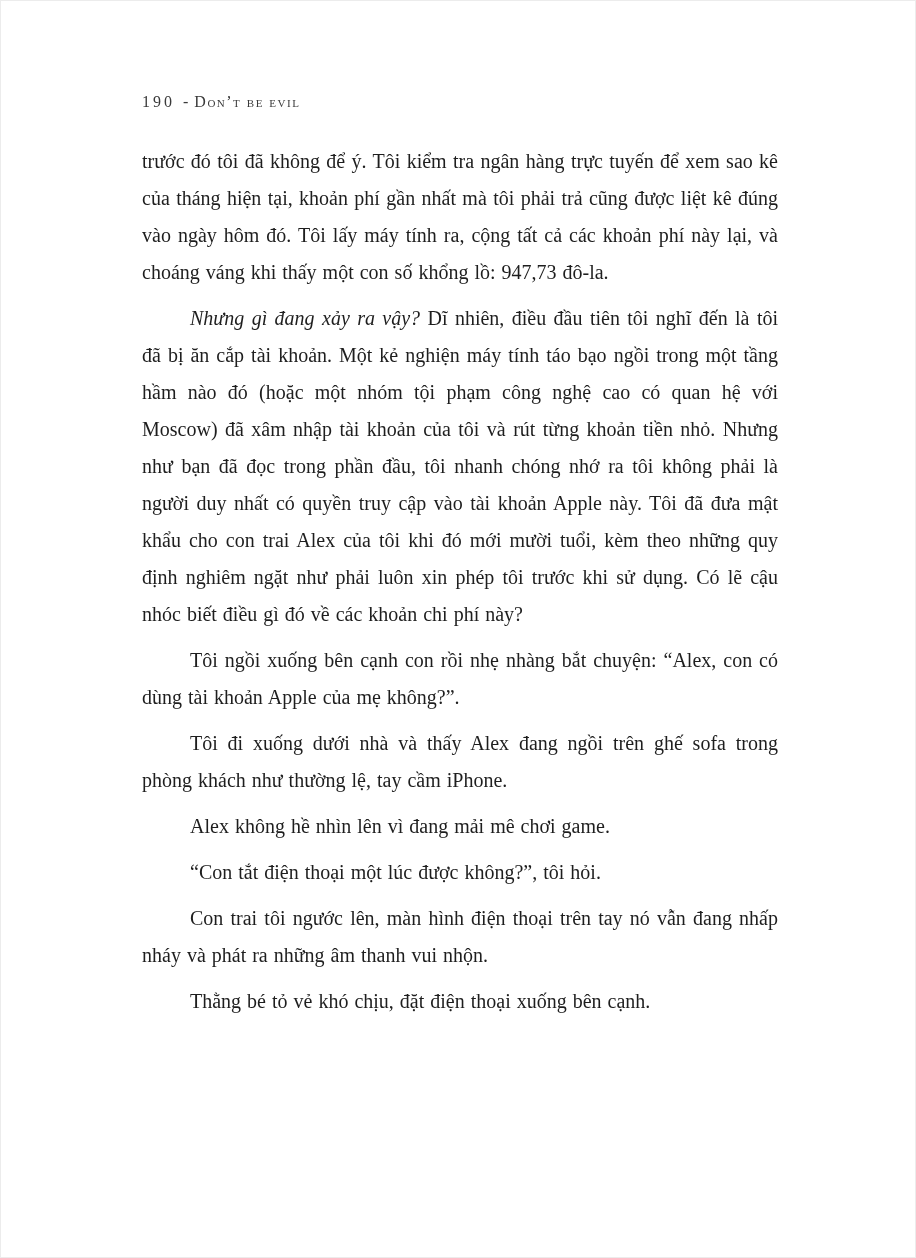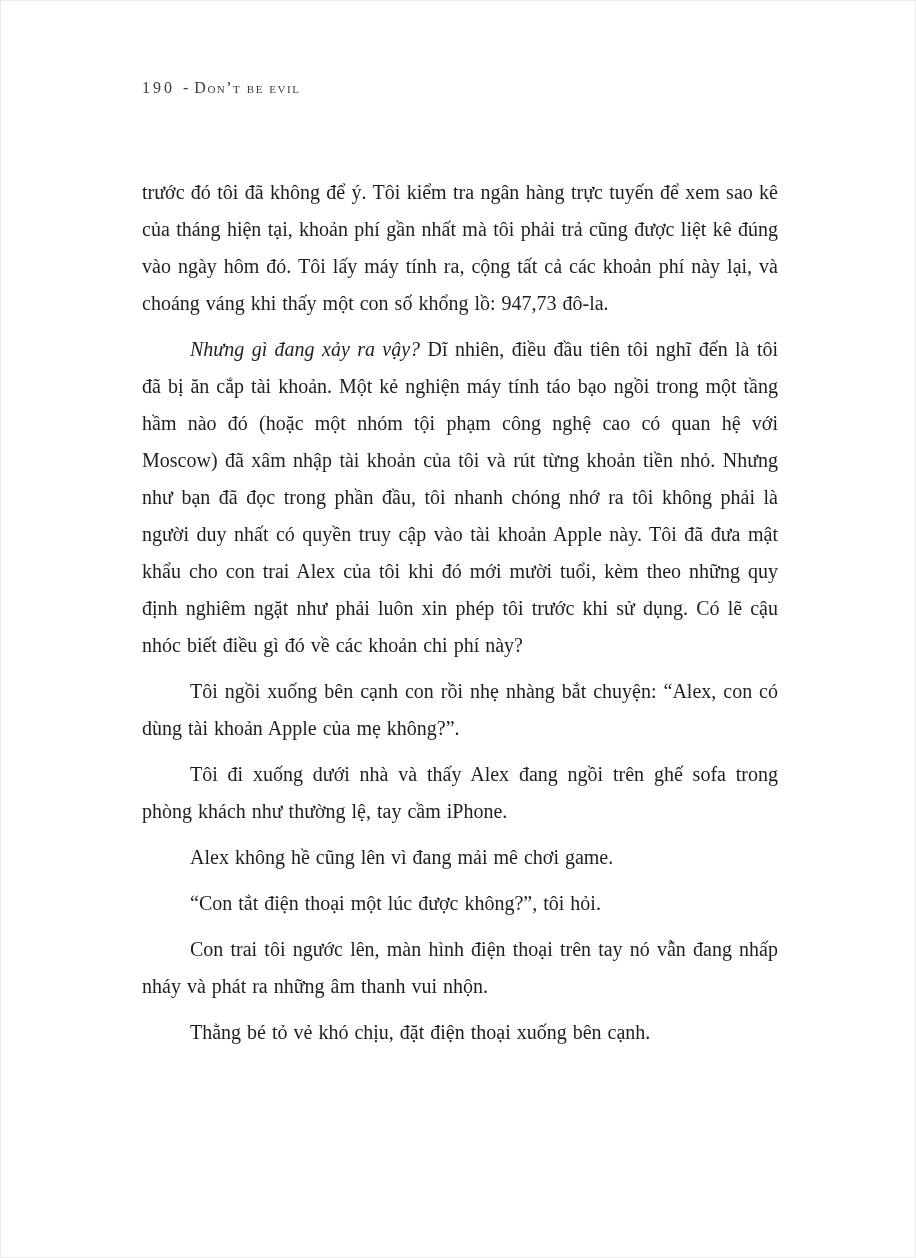--- a/index.html
+++ b/index.html
@@ -14,42 +14,42 @@
     margin: 0 auto;
     background: #ffffff;
     border: 1px solid #ececec;
     box-sizing: border-box;
     overflow: hidden;
     font-family: "Liberation Serif", "DejaVu Serif", serif;
     color: #1e1e1e;
   }
   .running-head {
     position: absolute;
-    top: 78px;
+    top: 92px;
     left: 141px;
     font-size: 16px;
     color: #3a3a3a;
     white-space: nowrap;
   }
   .running-head .page-number {
     letter-spacing: 3px;
     margin-right: 6px;
   }
   .running-head .separator {
     margin: 0 6px 0 2px;
     color: #3a3a3a;
   }
   .running-head .book-title {
     font-variant: small-caps;
     letter-spacing: 1.5px;
   }
   .content {
     position: absolute;
     left: 141px;
-    top: 173px;
+    top: 142px;
     width: 636px;
   }
   .content p {
     margin: 9px 0 0 0;
     font-size: 20px;
     line-height: 37px;
     text-align: justify;
     text-indent: 48px;
     word-spacing: 1px;
   }
@@ -76,21 +76,21 @@
 
     <p>
       <i>Nhưng gì đang xảy ra vậy?</i>
       <span>Dĩ nhiên, điều đầu tiên tôi nghĩ đến là tôi đã bị ăn cắp tài khoản. Một kẻ nghiện máy tính táo bạo ngồi trong một tầng hầm nào đó (hoặc một nhóm tội phạm công nghệ cao có quan hệ với Moscow) đã xâm nhập tài khoản của tôi và rút từng khoản tiền nhỏ. Nhưng như bạn đã đọc trong phần đầu, tôi nhanh chóng nhớ ra tôi không phải là người duy nhất có quyền truy cập vào tài khoản Apple này. Tôi đã đưa mật khẩu cho con trai Alex của tôi khi đó mới mười tuổi, kèm theo những quy định nghiêm ngặt như phải luôn xin phép tôi trước khi sử dụng. Có lẽ cậu nhóc biết điều gì đó về các khoản chi phí này?</span>
     </p>
 
     <p>Tôi ngồi xuống bên cạnh con rồi nhẹ nhàng bắt chuyện: “Alex, con có dùng tài khoản Apple của mẹ không?”.</p>
 
     <p>Tôi đi xuống dưới nhà và thấy Alex đang ngồi trên ghế sofa trong phòng khách như thường lệ, tay cầm iPhone.</p>
 
-    <p>Alex không hề cũng lên vì đang mải mê chơi game.</p>
+    <p>Alex không hề nhìn lên vì đang mải mê chơi game.</p>
 
 
     <p>“Con tắt điện thoại một lúc được không?”, tôi hỏi.</p>
 
     <p>Con trai tôi ngước lên, màn hình điện thoại trên tay nó vẫn đang nhấp nháy và phát ra những âm thanh vui nhộn.</p>
 
     <p>Thằng bé tỏ vẻ khó chịu, đặt điện thoại xuống bên cạnh.</p>
 
   </div>
 

